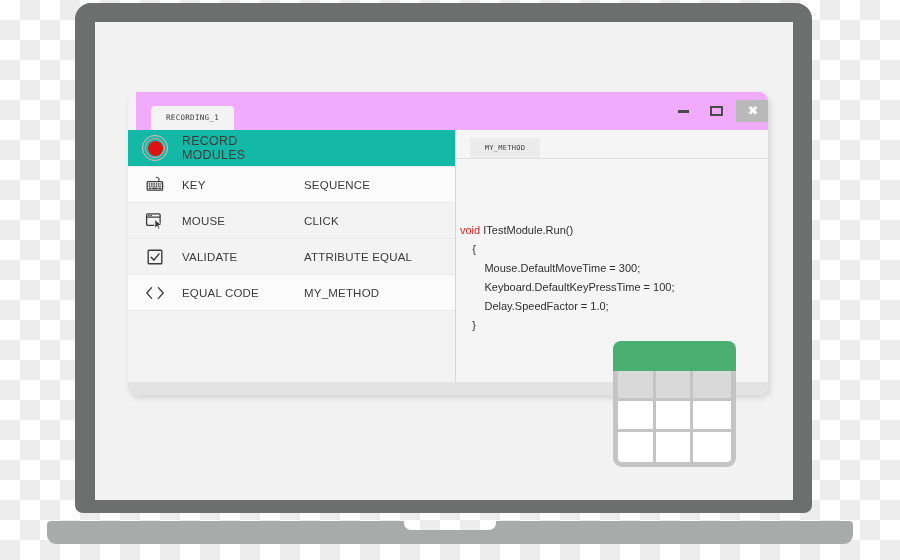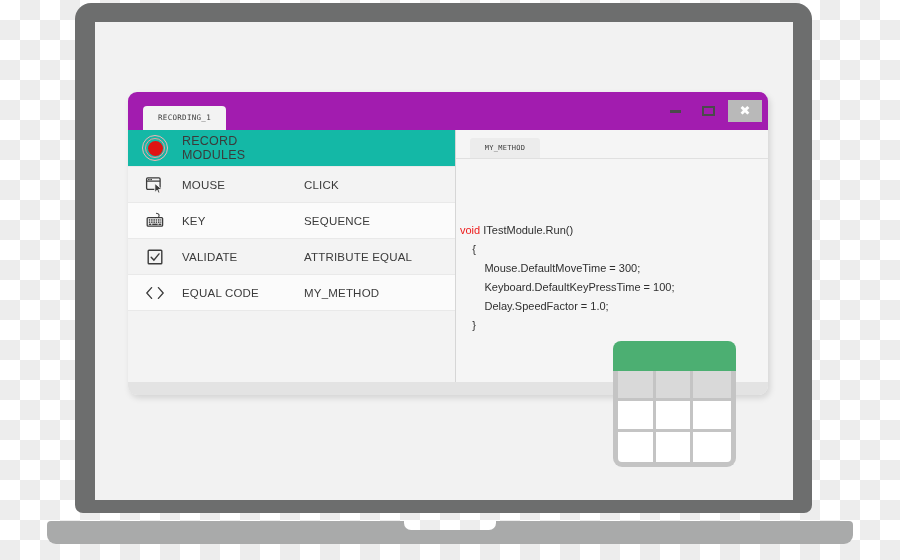--- a/index.html
+++ b/index.html
@@ -77,24 +77,24 @@
     top: 92px;
     width: 640px;
     height: 303px;
     background: #f3f3f3;
     border-radius: 9px;
     box-shadow: 2px 3px 6px rgba(0,0,0,0.13);
     overflow: hidden;
   }
   .titlebar {
     position: absolute;
-    left: 0; top: 0;
+    left: 8px; top: 0;
     width: 640px;
     height: 38px;
-    background: #a21caf;
+    background: #f0abfc;
   }
   .tab-recording {
     position: absolute;
     left: 15px;
     top: 14px;
     width: 83px;
     height: 24px;
     background: #f3f3f3;
     border-radius: 4px 4px 0 0;
     font-family: "DejaVu Sans Mono", monospace;
@@ -354,34 +354,20 @@
           <div class="mod-icon">
             <span class="rec-icon">
               <span class="rec-ring-outer"></span>
               <span class="rec-ring-mid"></span>
               <span class="rec-dot"></span>
             </span>
           </div>
           <div class="mod-label big">RECORD MODULES</div>
         </div>
 
-
-        <div class="mod-row alt-b">
-          <div class="mod-icon">
-            <svg width="20" height="20" viewBox="0 0 20 20">
-              <rect x="1.6" y="2.8" width="13.5" height="11.5" rx="1.2" fill="none" stroke="#3b3b3b" stroke-width="1.3"></rect>
-              <path d="M1.6 6.2 H15.1" stroke="#3b3b3b" stroke-width="1.3"></path>
-              <rect x="3.1" y="3.9" width="1.5" height="1.3" fill="#3b3b3b"></rect>
-              <rect x="5.4" y="3.9" width="1.5" height="1.3" fill="#3b3b3b"></rect>
-              <path d="M9.8 8.4 L9.8 17.6 L12.1 15.2 L13.5 18.3 L15.1 17.5 L13.7 14.5 L17 14.3 Z" fill="#3b3b3b" stroke="#ffffff" stroke-width="0.9"></path>
-            </svg>
-          </div>
-          <div class="mod-label">MOUSE</div>
-          <div class="mod-action">CLICK</div>
-        </div>
 
         <div class="mod-row alt-a">
           <div class="mod-icon">
             <svg width="20" height="20" viewBox="0 0 20 20">
               <path d="M11 2.2 C14.2 2.2 14.6 4.4 13.6 6" stroke="#3b3b3b" stroke-width="1.1" fill="none"></path>
               <rect x="2.2" y="6.6" width="15.4" height="8.6" rx="1" fill="none" stroke="#3b3b3b" stroke-width="1.3"></rect>
               <g fill="#3b3b3b">
                 <rect x="3.8" y="8.2" width="1.5" height="1.5"></rect>
                 <rect x="6.1" y="8.2" width="1.5" height="1.5"></rect>
                 <rect x="8.4" y="8.2" width="1.5" height="1.5"></rect>
@@ -400,20 +386,34 @@
               </g>
             </svg>
           </div>
           <div class="mod-label">KEY</div>
           <div class="mod-action">SEQUENCE</div>
         </div>
 
         <div class="mod-row alt-b">
           <div class="mod-icon">
             <svg width="20" height="20" viewBox="0 0 20 20">
+              <rect x="1.6" y="2.8" width="13.5" height="11.5" rx="1.2" fill="none" stroke="#3b3b3b" stroke-width="1.3"></rect>
+              <path d="M1.6 6.2 H15.1" stroke="#3b3b3b" stroke-width="1.3"></path>
+              <rect x="3.1" y="3.9" width="1.5" height="1.3" fill="#3b3b3b"></rect>
+              <rect x="5.4" y="3.9" width="1.5" height="1.3" fill="#3b3b3b"></rect>
+              <path d="M9.8 8.4 L9.8 17.6 L12.1 15.2 L13.5 18.3 L15.1 17.5 L13.7 14.5 L17 14.3 Z" fill="#3b3b3b" stroke="#ffffff" stroke-width="0.9"></path>
+            </svg>
+          </div>
+          <div class="mod-label">MOUSE</div>
+          <div class="mod-action">CLICK</div>
+        </div>
+
+        <div class="mod-row alt-b">
+          <div class="mod-icon">
+            <svg width="20" height="20" viewBox="0 0 20 20">
               <rect x="3.2" y="3.2" width="13.6" height="13.6" rx="0.8" fill="none" stroke="#3b3b3b" stroke-width="1.4"></rect>
               <path d="M6.2 10.2 L8.9 13.1 L14 6.9" stroke="#3b3b3b" stroke-width="1.4" fill="none" stroke-linecap="round"></path>
             </svg>
           </div>
           <div class="mod-label">VALIDATE</div>
           <div class="mod-action">ATTRIBUTE EQUAL</div>
         </div>
 
         <div class="mod-row alt-a">
           <div class="mod-icon">

